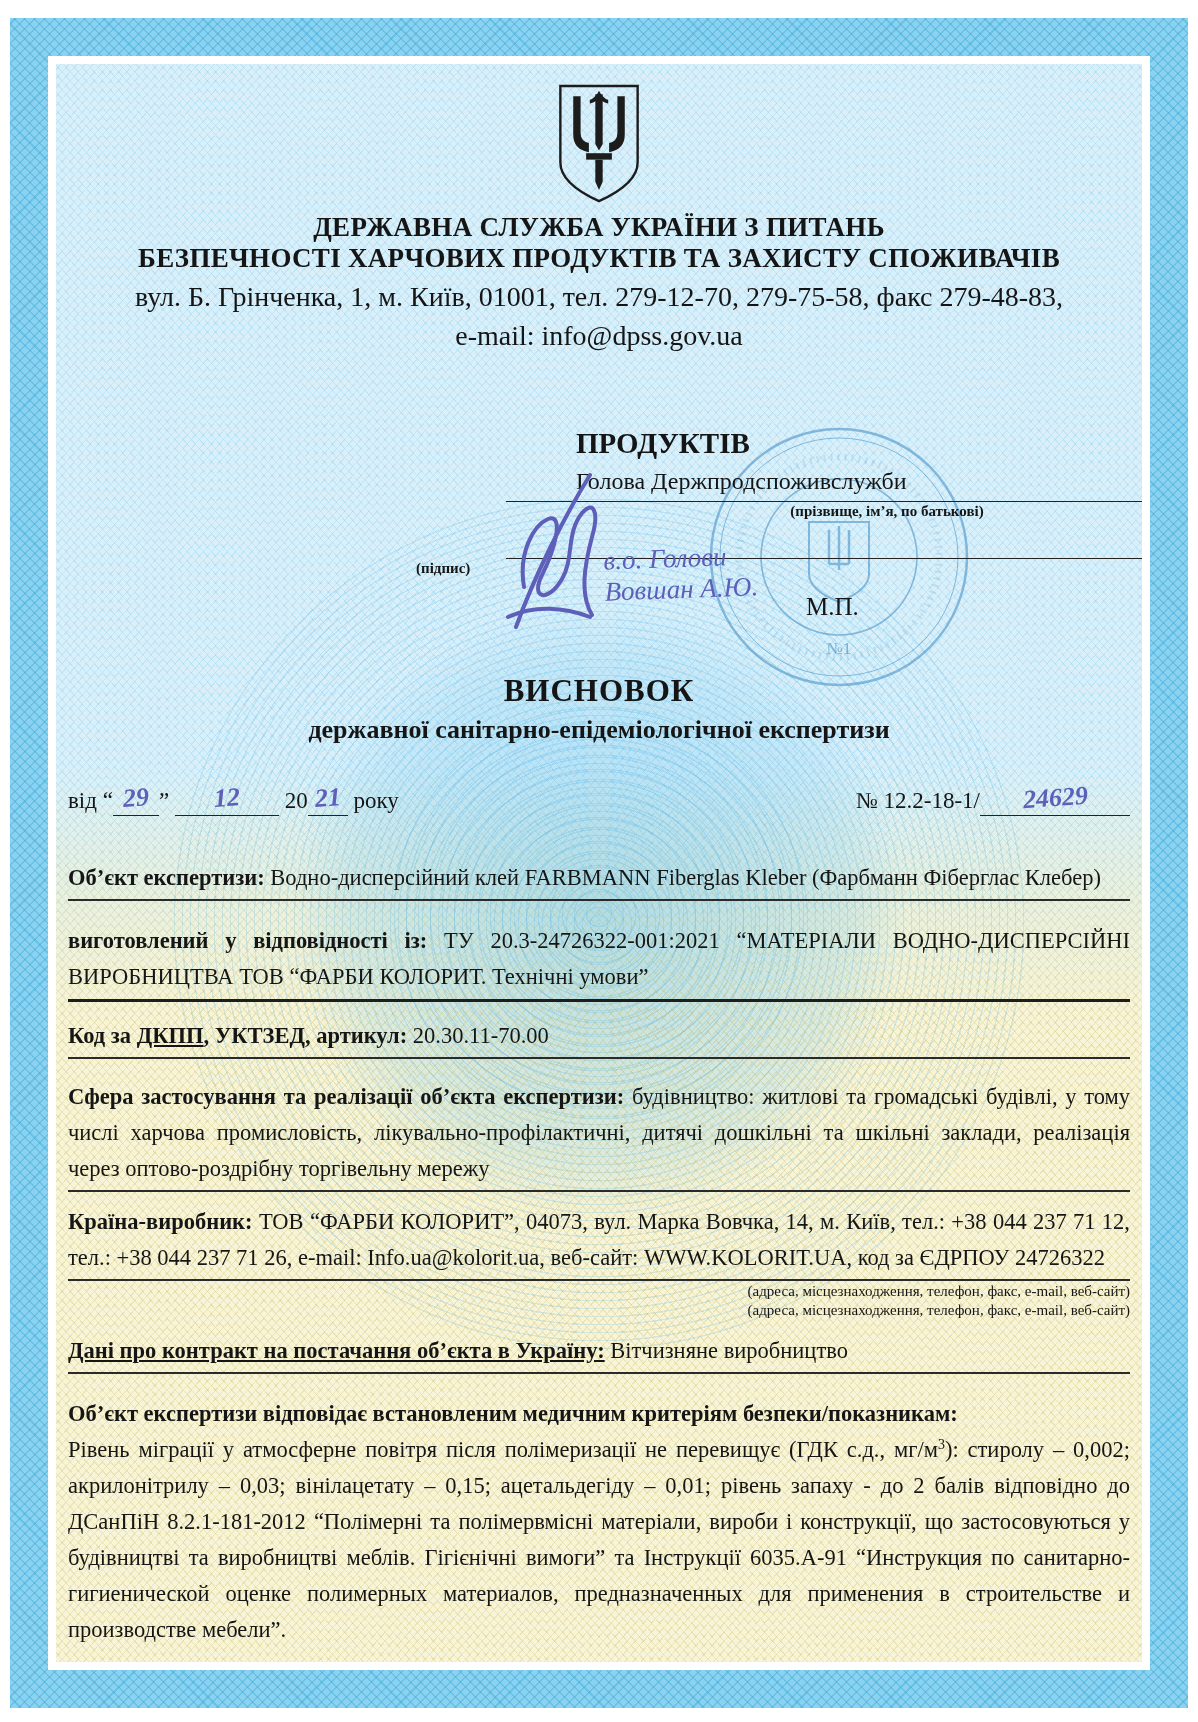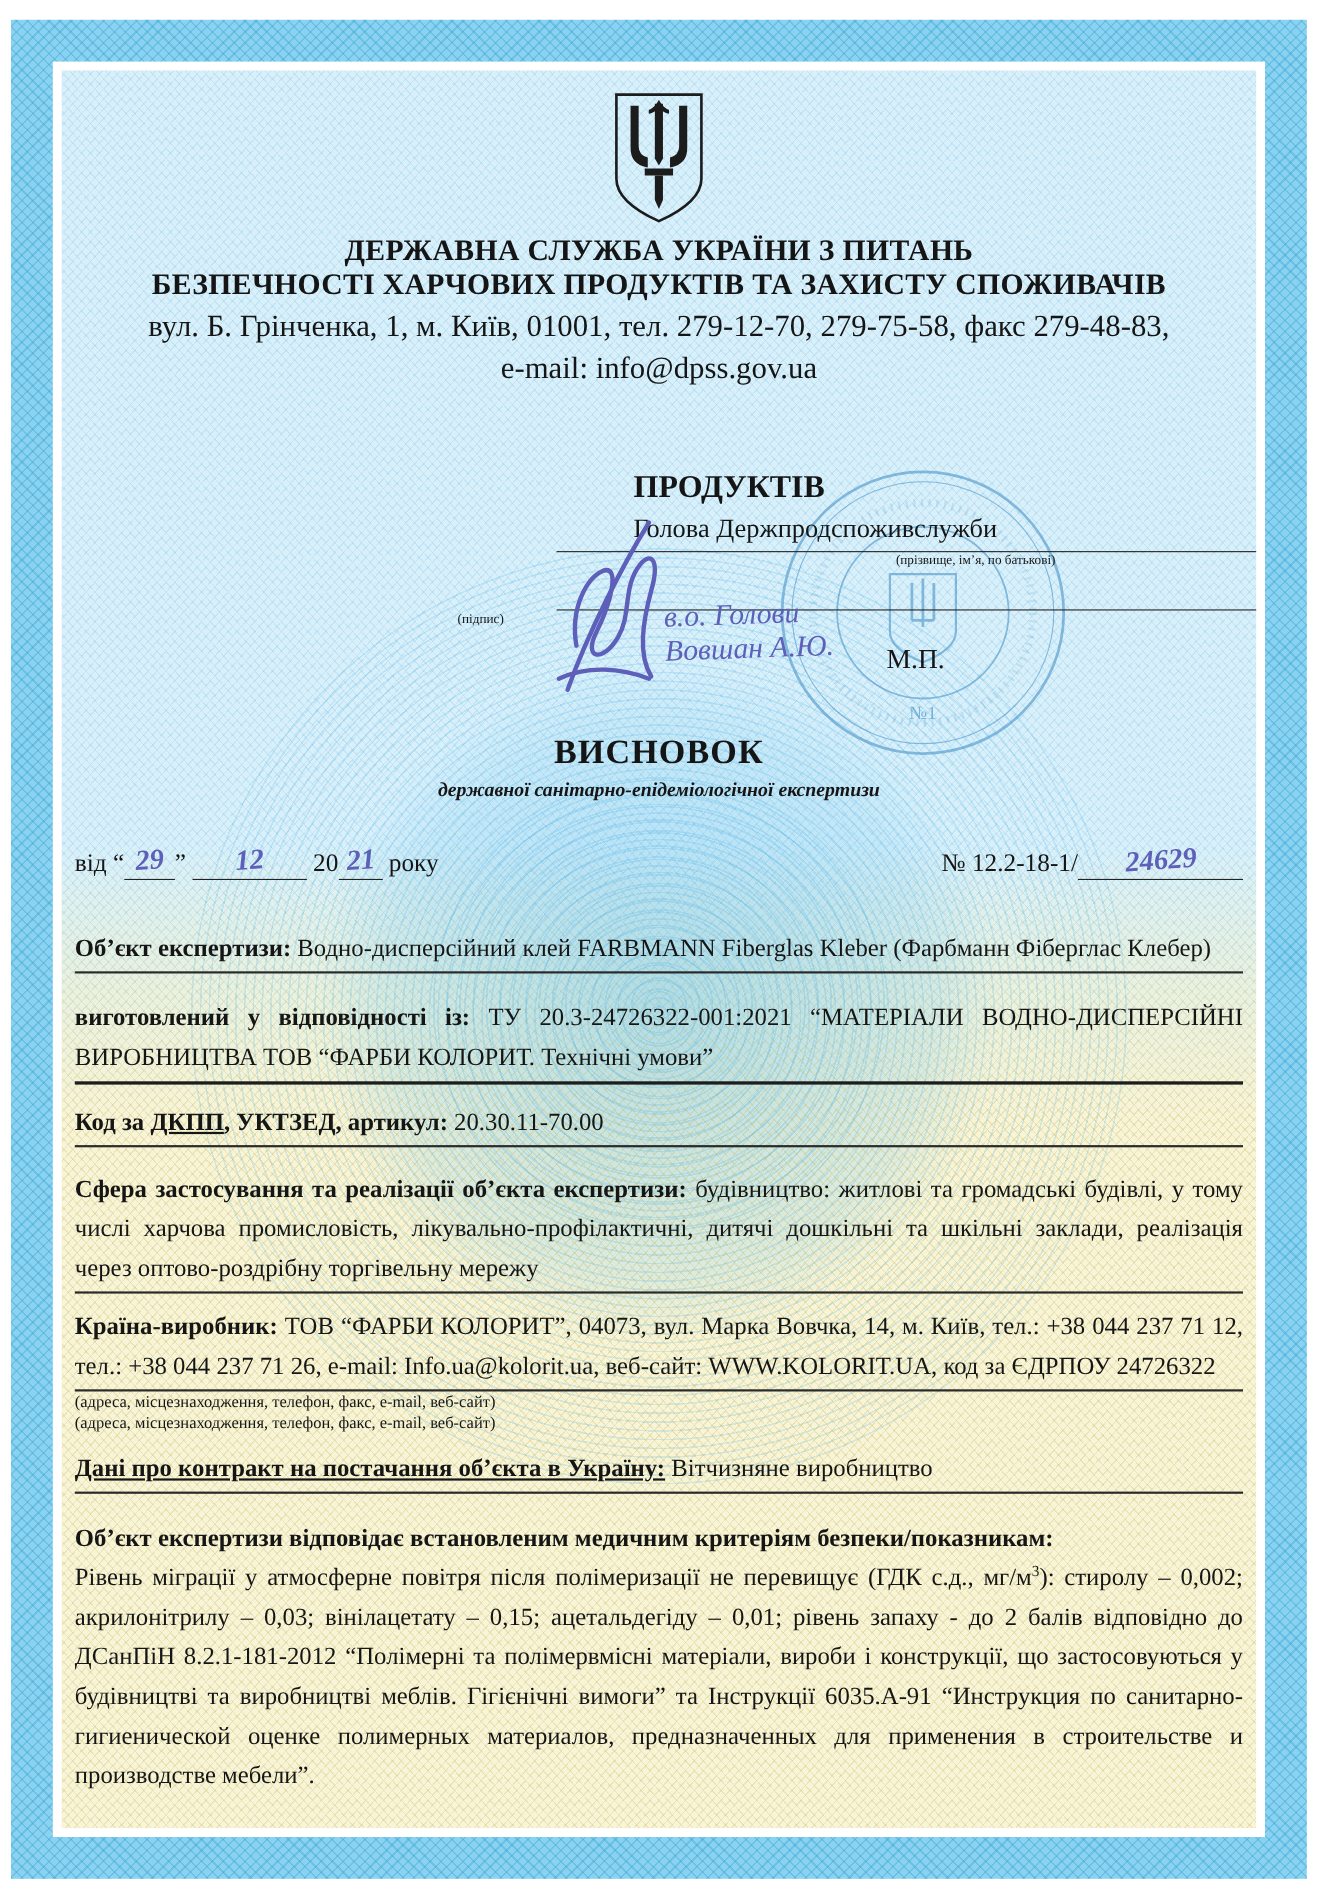--- a/index.html
+++ b/index.html
@@ -51,49 +51,49 @@
   .center{text-align:center;}
   .emblem{display:block;margin:16px auto 4px;}
   .h-line{font-weight:700;font-size:27px;line-height:1.16;letter-spacing:.3px;}
   .addr{font-size:28px;line-height:1.22;margin-top:5px;}
   
   .approve{position:relative;width:642px;margin:74px 0 0 438px;font-size:24px;}
   .approve .ttl{font-weight:700;font-size:29px;margin-left:70px;}
   .approve .pos{margin:8px 0 6px 70px;}
   .approve .nm{margin:2px 0 10px 70px;}
   .rule{border-top:1.6px solid #222;height:0;}
-  .cap{font-size:12px;line-height:1.2;}
+  .cap{font-size:15px;line-height:1.2;font-weight:bold;}
   .cap.c1{text-align:center;margin-left:120px;}
   .sig-space{height:38px;}
   .cap.c2{text-align:left;margin-left:-90px;}
   .mp{margin:16px 0 0 300px;font-size:25px;}
   .ink{color:#5d5fb8;font-style:italic;}
   .hand-note{
     position:absolute;left:98px;top:116px;z-index:5;
     font-size:27px;line-height:1.15;transform:rotate(-2deg);
     white-space:nowrap;
   }
   .sig-svg{position:absolute;left:-12px;top:40px;z-index:5;}
   .stamp{position:absolute;left:648px;top:358px;z-index:1;opacity:.85;}
   
   .main-title{font-weight:700;font-size:31px;margin-top:52px;letter-spacing:1px;}
-  .sub-title{font-weight:700;font-size:18px;margin-top:6px;font-style:italic;}
+  .sub-title{font-weight:700;font-size:26px;margin-top:6px;}
   
   .daterow{display:flex;justify-content:space-between;align-items:flex-end;
     margin-top:40px;font-size:23px;}
   .blank{display:inline-block;border-bottom:1.6px solid #222;text-align:center;vertical-align:baseline;}
   .blank .ink{display:inline-block;font-size:26px;transform:translateY(-2px) rotate(-4deg);font-weight:600;}
   .w45{width:46px;} .w100{width:104px;} .w42{width:40px;} .w150{width:150px;}
   
   .sec{font-size:22.5px;line-height:1.6;text-align:justify;}
   .sec b{font-weight:700;}
   .u{text-decoration:underline;}
   .bb{border-bottom:2px solid #2a2a2a;padding-bottom:3px;}
   .bb-thick{border-bottom:3.5px solid #1d1d1d;padding-bottom:4px;}
-  .seccap{font-size:15px;text-align:left;margin-top:2px;}
+  .seccap{font-size:15px;text-align:right;margin-top:2px;}
   .s-object{margin-top:44px;}
   .s-made{margin-top:22px;}
   .s-code{margin-top:16px;}
   .s-scope{margin-top:20px;}
   .s-prod{margin-top:12px;}
   .s-appl{margin-top:12px;}
   .s-contract{margin-top:14px;}
   .s-concl{margin-top:22px;}
   sup{font-size:.62em;}
 </style>

